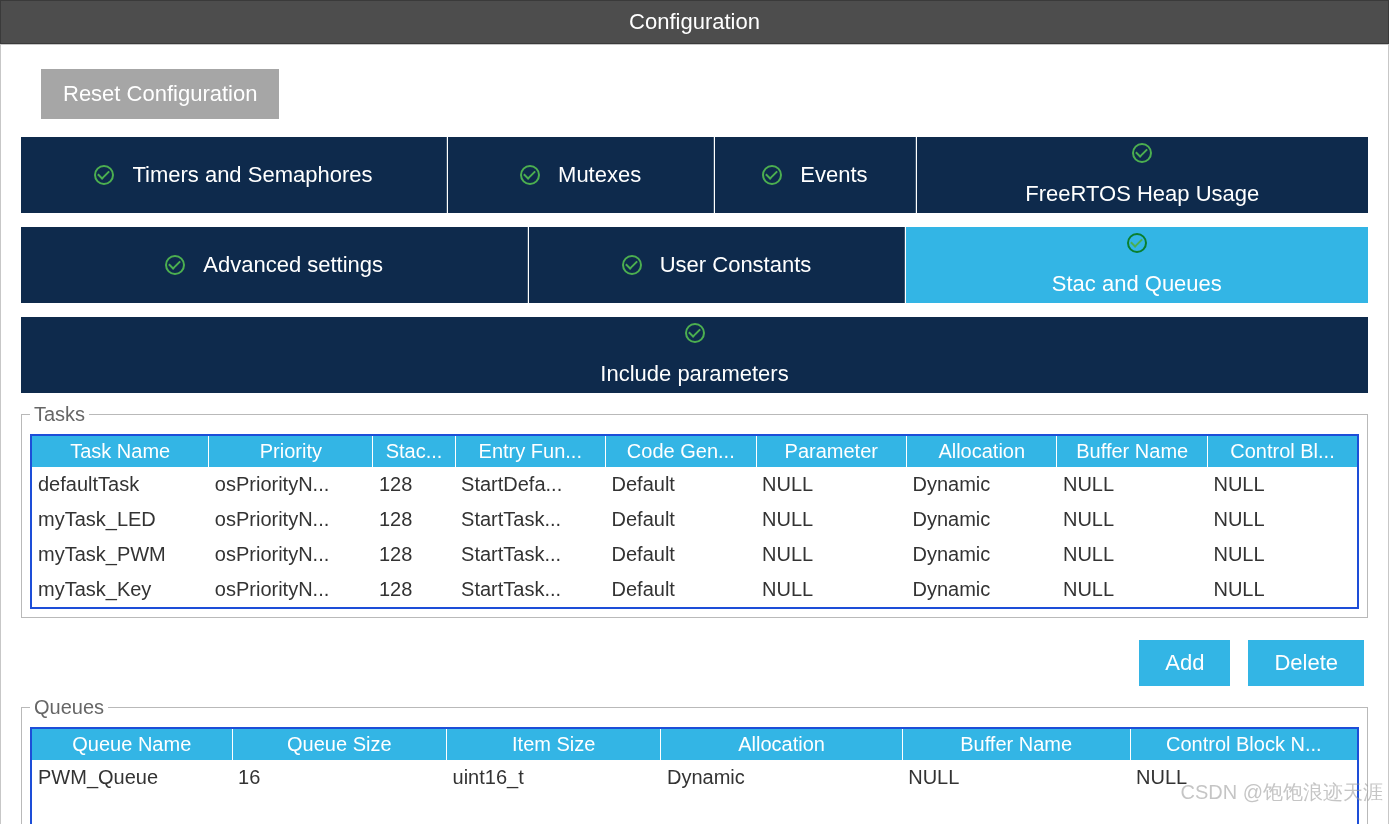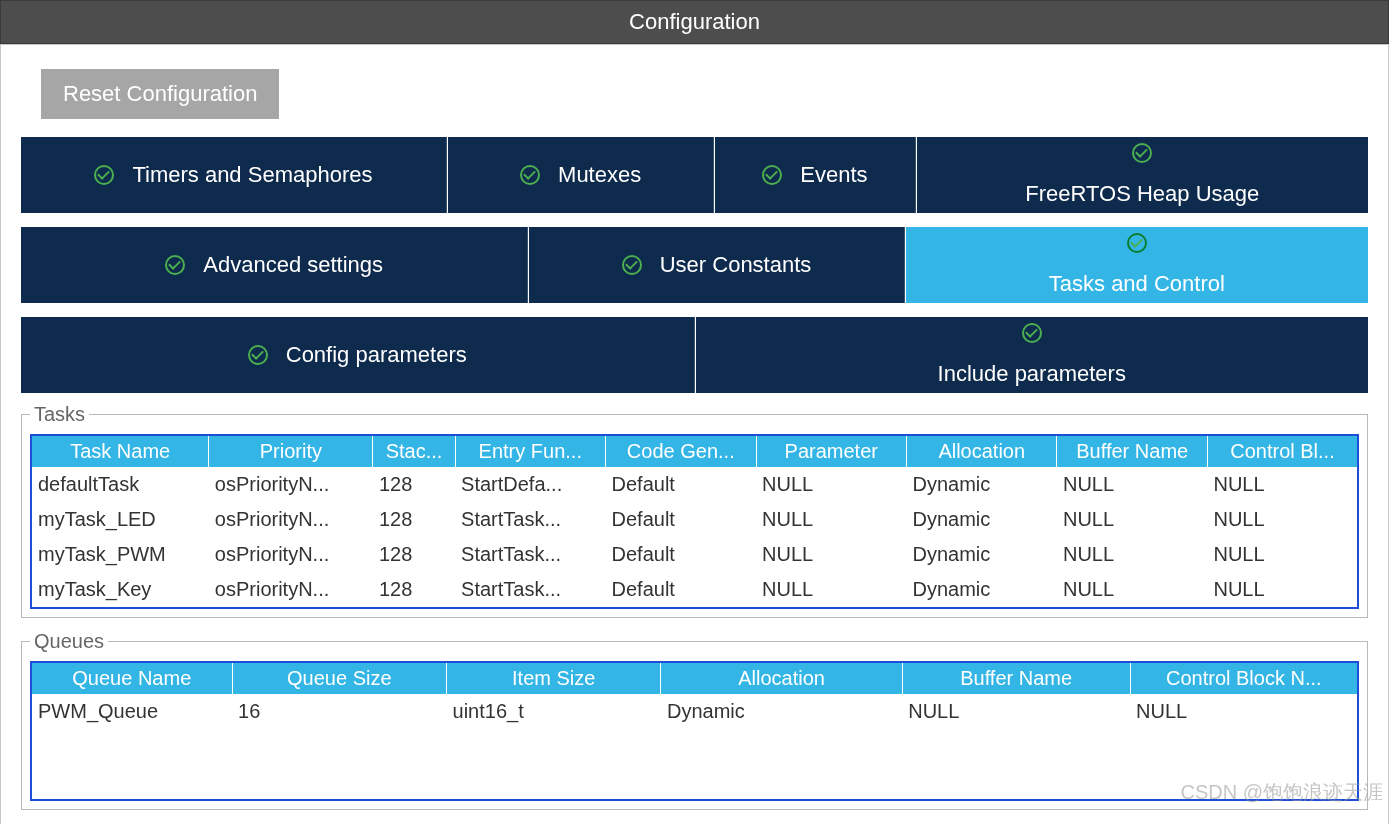--- a/index.html
+++ b/index.html
@@ -78,28 +78,24 @@
       <div class="tab" style="flex:1.15">
         <span class="check-icon"></span>
         <span>Advanced settings</span>
       </div>
       <div class="tab" style="flex:0.85">
         <span class="check-icon"></span>
         <span>User Constants</span>
       </div>
       <div class="tab active" style="flex:1.05">
         <span class="check-icon" style="border-color:#0a7f2e"></span>
-        <span>Tasks and Control</span>
+        <span>Stac and Queues</span>
       </div>
     </div>
     <div class="tab-row">
-      <div class="tab">
-        <span class="check-icon"></span>
-        <span>Config parameters</span>
-      </div>
       <div class="tab">
         <span class="check-icon"></span>
         <span>Include parameters</span>
       </div>
     </div>
   </div>
 
   <fieldset>
     <legend>Tasks</legend>
     <table class="tasks">
@@ -158,20 +154,24 @@
             <td>Default</td>
             <td>NULL</td>
             <td>Dynamic</td>
             <td>NULL</td>
             <td>NULL</td>
           </tr>
         </tbody>
     </table>
   </fieldset>
 
+  <div class="btn-row">
+    <button class="btn-primary">Add</button>
+    <button class="btn-primary">Delete</button>
+  </div>
 
   <fieldset>
     <legend>Queues</legend>
     <table class="queues">
       <thead>
         <tr>
           <th>Queue Name</th>
           <th>Queue Size</th>
           <th>Item Size</th>
           <th>Allocation</th>

